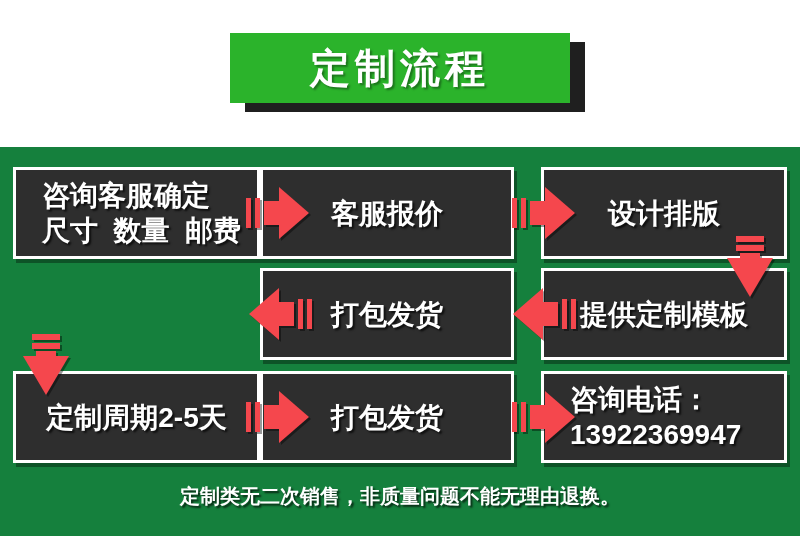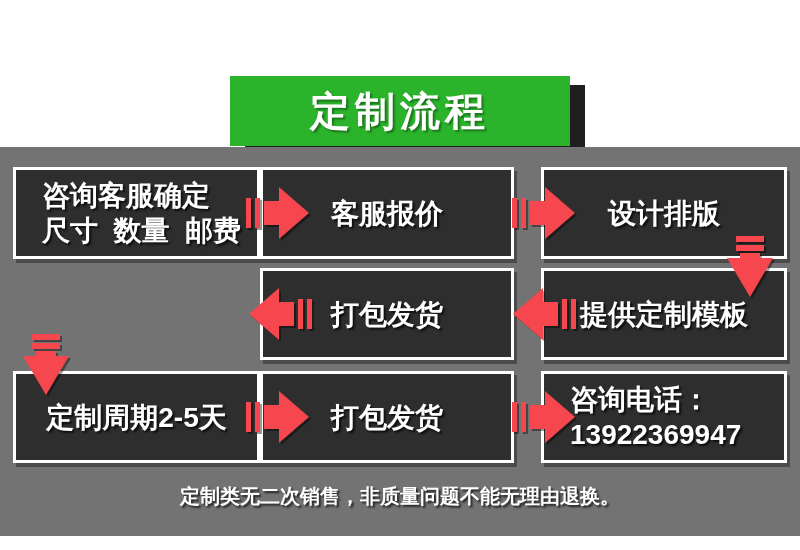--- a/index.html
+++ b/index.html
@@ -4,29 +4,29 @@
 <style>
   html,body { margin:0; padding:0; }
   .page {
     position:relative; width:800px; height:550px;
     background:#ffffff; overflow:hidden;
     font-family:"Liberation Sans","DejaVu Sans",sans-serif;
   }
   .banner {
     position:absolute; left:230px; top:33px; width:340px; height:70px;
     background:#2bb32b; box-shadow:15px 9px 0 #1f1f1f;
-    display:flex; align-items:center; justify-content:center;margin-top:43px;
+    display:flex; align-items:center; justify-content:center;
   }
   .banner-title {
     color:#ffffff; font-size:40px; font-weight:bold; letter-spacing:5px;
     text-shadow:2px 2px 2px rgba(0,0,0,0.35);
   }
   .panel {
     position:absolute; left:0; top:147px; width:800px; height:389px;
-    background:#737373;
+    background:#15803d;
   }
   .flow-box {
     position:absolute; box-sizing:border-box; height:92px;
     border:3px solid #ffffff; background:#2e2e2e;
     box-shadow:3px 4px 0 rgba(0,0,0,0.35);
     display:flex; flex-direction:column; justify-content:center; align-items:center;
     color:#ffffff; font-weight:bold; font-size:28px; line-height:35px;
     text-shadow:2px 2px 2px rgba(0,0,0,0.7); white-space:pre;
   }
   .flow-box.align-left { align-items:flex-start; padding-left:26px; }

